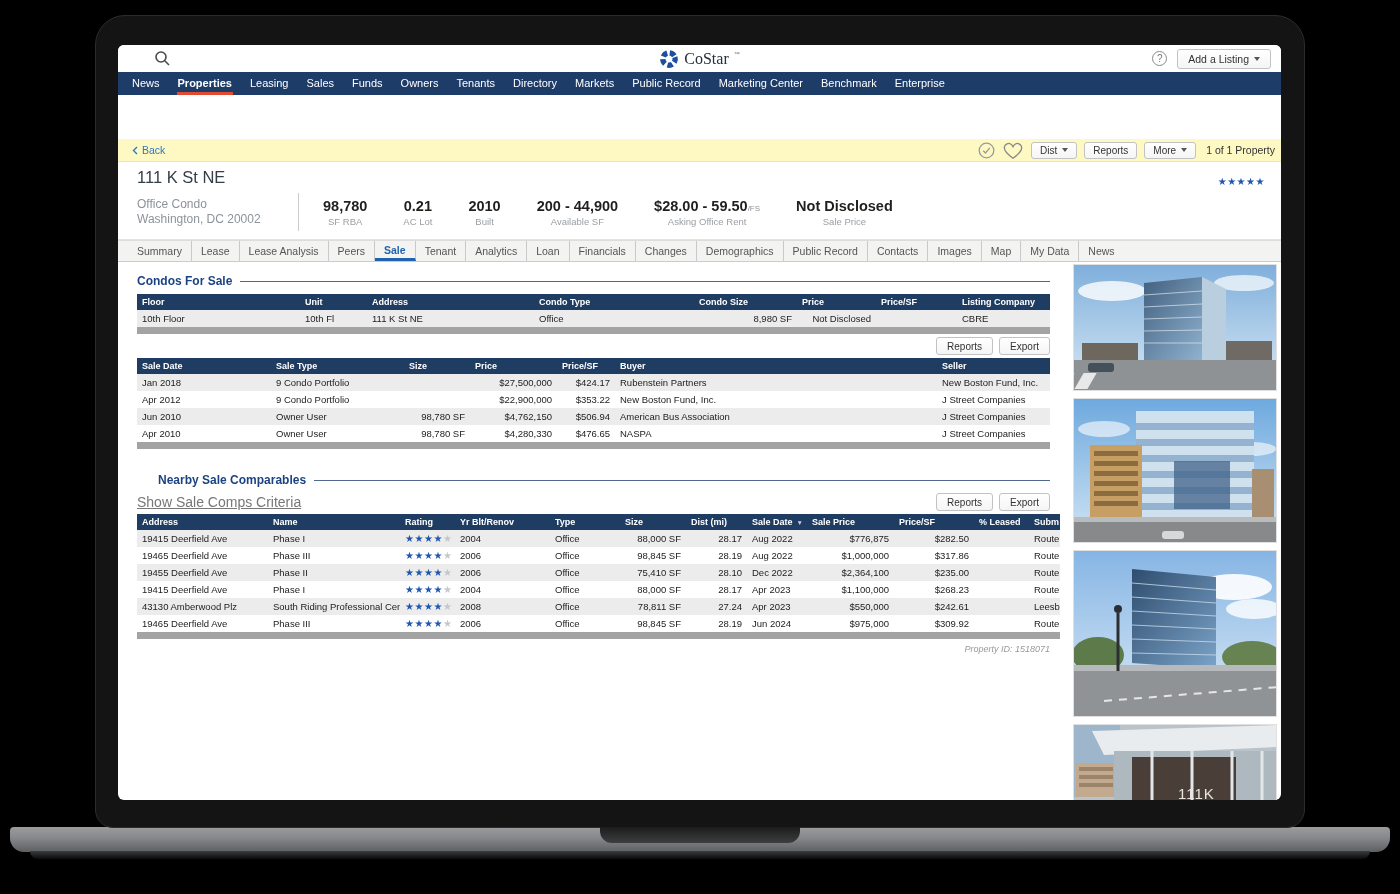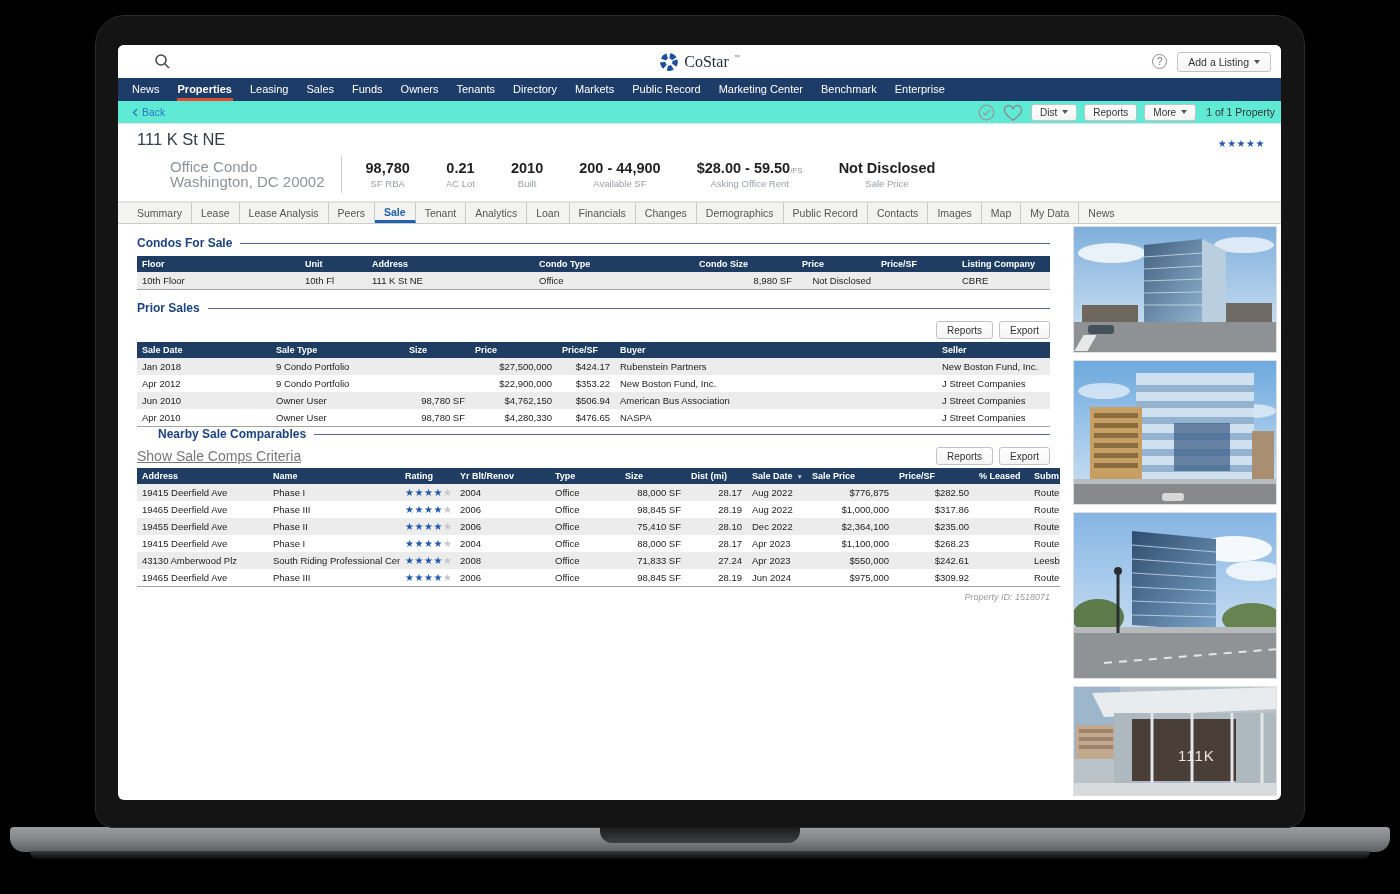--- a/index.html
+++ b/index.html
@@ -13,52 +13,52 @@
     border-radius:4px 4px 14px 14px; }
   .laptop-base-shadow { position:absolute; left:30px; top:851px; width:1340px; height:8px;
     background:linear-gradient(180deg,#3a3c3e,#0a0a0a); border-radius:0 0 12px 12px; }
   .laptop-notch { position:absolute; left:50%; top:827px; width:200px; height:16px; margin-left:-100px;
     background:linear-gradient(180deg,#1c1c1c,#3c3e40); border-radius:0 0 12px 12px; z-index:3; }
 
   .screen { position:absolute; left:118px; top:45px; width:1163px; height:755px;
     background:#fff; border-radius:6px; overflow:hidden; font-size:11px; color:#222; }
 
   
-  .utilitybar { height:33px; display:flex; align-items:center; padding:0 10px 0 12px; position:relative; background:#fff; }
+  .utilitybar { height:27px; display:flex; align-items:center; padding:0 10px 0 12px; position:relative; background:#fff; }
   .hamburger { width:15px; display:flex; flex-direction:column; gap:3px; margin-right:9px; cursor:pointer; }
   .hamburger i { display:block; height:2px; background:#4a4a4a; }
   .icon-btn { display:inline-flex; align-items:center; justify-content:center; cursor:pointer; }
   .brand { position:absolute; left:0; right:0; top:0; bottom:0; display:flex; align-items:center; justify-content:center; gap:5px; pointer-events:none; }
   .brand-text { font-family:"Liberation Serif", serif; font-size:16px; color:#26313c; }
   .brand-tm { font-size:6px; color:#6a7077; vertical-align:top; position:relative; top:-5px; }
   .help-circle { width:15px; height:15px; border:1px solid #8c8c8c; border-radius:50%; color:#777;
     font-size:10px; line-height:13px; text-align:center; margin-right:10px; }
   .btn { display:inline-flex; align-items:center; gap:5px; background:linear-gradient(#ffffff,#f5f5f5);
     border:1px solid #c2c2c2; border-radius:3px; padding:0 10px; height:20px; font-size:10.5px; color:#333; cursor:pointer; white-space:nowrap; }
   .caret { width:0; height:0; border-left:3.5px solid transparent; border-right:3.5px solid transparent; border-top:4px solid #555; }
 
   
   .navbar { height:23px; background:#1e3c68; display:flex; align-items:stretch; padding-left:5px; }
   .nav-item { position:relative; color:#fff; font-size:11px; line-height:23px; padding:0 9px; cursor:pointer; white-space:nowrap; }
   .nav-item.active { font-weight:bold; }
   .nav-item.active::after { content:""; position:absolute; left:8px; right:8px; bottom:0; height:3px; background:#e04b31; }
 
   
-  .toolbar { height:23px; display:flex; align-items:center; padding:0 6px 0 14px; border-bottom:1px solid #e3e3e3; background:#5eead4; }
+  .toolbar { height:23px; display:flex; align-items:center; padding:0 6px 0 14px; border-bottom:1px solid #e3e3e3; background:#fef9c3;margin-top:44px; }
   .back-link { display:inline-flex; align-items:center; gap:4px; color:#2f76c4; font-size:10.5px; cursor:pointer; }
   .toolbar-right { margin-left:auto; display:flex; align-items:center; gap:7px; }
   .toolbar .btn { height:17px; font-size:10px; padding:0 8px; }
   .count-text { font-size:10.5px; color:#333; margin-left:3px; white-space:nowrap; }
 
   
   .prop-header { height:78px; padding:6px 14px 0 19px; border-bottom:1px solid #e3e3e3; position:relative; background:#fff; }
   .prop-title { font-size:16.5px; color:#333e48; margin-bottom:6px; }
   .header-stars { position:absolute; right:16px; top:14px; font-size:12px; letter-spacing:1.5px; color:#2057ae; }
   .prop-info { display:flex; align-items:center; }
-  .prop-sub { font-size:15px; color:#8d939a; line-height:15px; min-width:145px;margin-left:33px; }
+  .prop-sub { font-size:12px; color:#8d939a; line-height:15px; min-width:145px; }
   .vdiv { width:1px; height:38px; background:#ccc; margin:0 24px 0 16px; }
   .stats { display:flex; align-items:flex-start; gap:36px; }
   .stat { text-align:center; }
   .stat-value { font-size:14.5px; font-weight:bold; color:#1f1f1f; white-space:nowrap; }
   .stat-suffix { font-size:8px; font-weight:normal; color:#8d939a; }
   .stat-label { font-size:9.5px; color:#9aa0a6; margin-top:2px; white-space:nowrap; }
 
   
   .tabbar { height:22px; background:#f3f3f1; border-top:1px solid #ddd; border-bottom:1px solid #ccc;
     display:flex; align-items:stretch; padding-left:10px; overflow:hidden; }
@@ -73,37 +73,37 @@
   .thumb { width:204px; border:1px solid #e0e0e0; background:#dfe8ef; overflow:hidden; flex:none; }
 
   .section-heading { display:flex; align-items:center; gap:8px; margin-bottom:6px; }
   .section-heading h2 { font-size:12px; color:#1b4383; font-weight:bold; white-space:nowrap; }
   .section-heading .rule { flex:1; height:1px; background:#50688f; }
 
   .actions-row { display:flex; justify-content:flex-end; align-items:center; gap:6px; margin:3px 0; height:18px; }
   .actions-row .btn { height:18px; font-size:10px; }
   .criteria-link { margin-right:auto; font-size:14px; color:#777; text-decoration:underline; cursor:pointer; }
 
-  table { border-collapse:collapse; table-layout:fixed; width:913px; border-bottom:1px solid #a3a3a3; }
+  table { border-collapse:collapse; table-layout:fixed; width:913px; border-bottom:7px solid #a3a3a3; }
   th { background:#1f3d63; color:#fff; font-size:9px; font-weight:bold; text-align:left;
     padding:3px 5px 3px 5px; white-space:nowrap; overflow:hidden; cursor:pointer; }
   td { font-size:9.5px; color:#222; padding:3px 5px; white-space:nowrap; overflow:hidden; height:11px; }
   tr.odd td { background:#ececec; }
   tr.even td { background:#fff; }
   td.ra, .ra { text-align:right; }
   .sort-icon { font-size:6.5px; color:#c3cddd; margin-left:4px; }
   .stars .on { color:#2057ae; }
   .stars .off { color:#c4c7cc; }
   .stars { font-size:10px; letter-spacing:0.5px; }
 
   .prop-id { width:913px; text-align:right; font-size:9px; font-style:italic; color:#999; margin-top:5px; font-family:"Liberation Sans", sans-serif; }
 
   .mt-condos { margin-top:0; }
   .mt-prior { margin-top:11px; }
-  .mt-comps { margin-top:0;padding-left:21px; }
+  .mt-comps { margin-top:24px;padding-left:21px; }
 
   svg text { font-family:"Liberation Sans", sans-serif; }
 </style>
 </head>
 <body>
 
 <div class="laptop-base"></div>
 <div class="laptop-base-shadow"></div>
 <div class="laptop-bezel"></div>
 <div class="laptop-notch"></div>
@@ -282,24 +282,20 @@
               <td>111 K St NE</td>
               <td>Office</td>
               <td class="ra">8,980 SF</td>
               <td class="ra">Not Disclosed</td>
               <td class="ra"></td>
               <td>CBRE</td>
             </tr>
           </tbody>
         </table>
 
-      <div class="section-heading mt-prior">
-        <h2>Prior Sales</h2>
-        <span class="rule"></span>
-      </div>
       <div class="actions-row">
         <button class="btn">
             <span>Reports</span>
           </button>
         <button class="btn">
             <span>Export</span>
           </button>
       </div>
       <table id="prior-sales-table">
           <colgroup>
@@ -462,21 +458,21 @@
               <td class="ra">$268.23</td>
               <td class="ra"></td>
               <td>Route</td>
             </tr>
             <tr class="odd">
               <td>43130 Amberwood Plz</td>
               <td>South Riding Professional Cent...</td>
               <td><span class="stars"><span class="on">★</span><span class="on">★</span><span class="on">★</span><span class="on">★</span><span class="off">★</span></span></td>
               <td>2008</td>
               <td>Office</td>
-              <td class="ra">71,833 SF</td>
+              <td class="ra">78,811 SF</td>
               <td class="ra">27.24</td>
               <td>Apr 2023</td>
               <td class="ra">$550,000</td>
               <td class="ra">$242.61</td>
               <td class="ra"></td>
               <td>Leesb</td>
             </tr>
             <tr class="even">
               <td>19465 Deerfield Ave</td>
               <td>Phase III</td>

